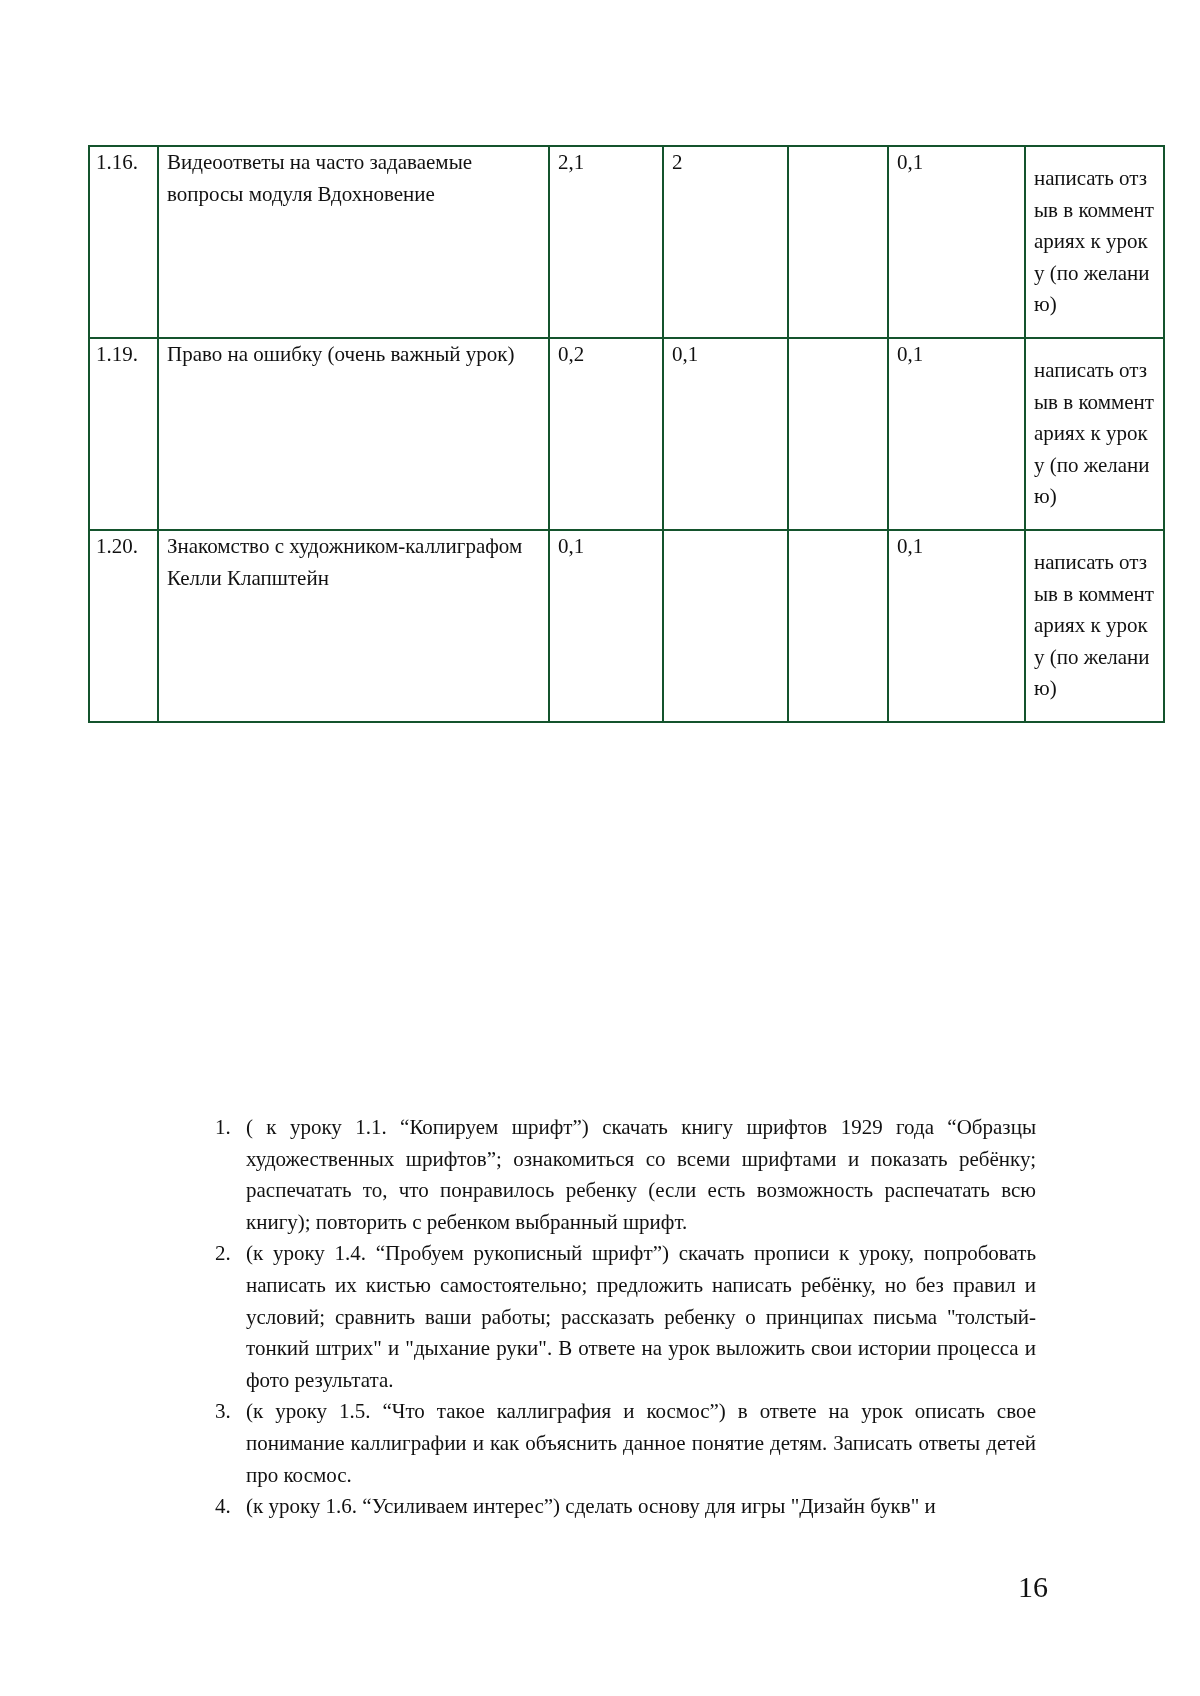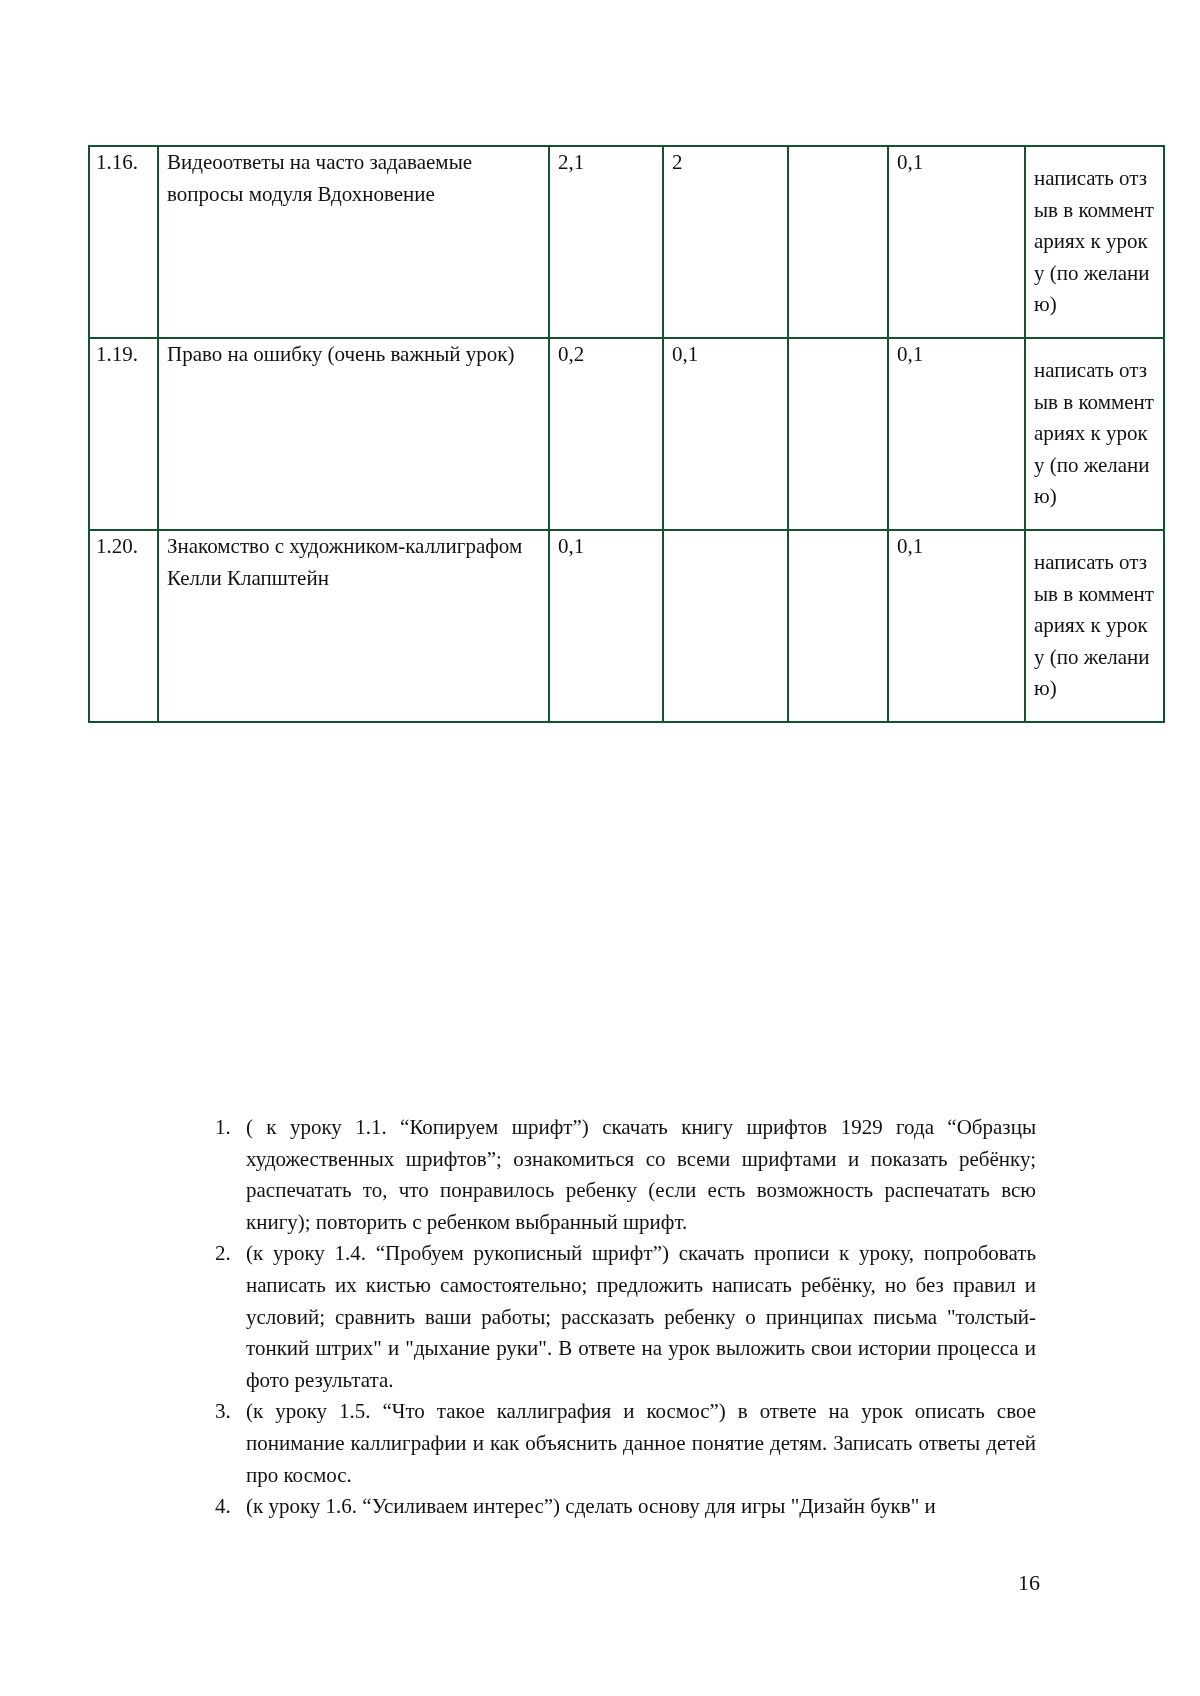--- a/index.html
+++ b/index.html
@@ -9,21 +9,21 @@
          font-size:21px; line-height:31.6px; }
   .tbl td { border:2px solid #14532d; vertical-align:top; padding:0 8px; }
   .tbl td.num { text-align:left; }
   .tbl td.idx { padding:0 6px; }
   .tbl td.note { padding:16px 8px; word-break:break-all; }
   .r1 { height:188px; } .r2 { height:168px; } .r3 { height:191px; } .r4 { height:192px; } .r5 { height:190px; }
   .tasks { position:absolute; left:156px; top:1104px; width:888px; font-size:21px; line-height:31.6px; }
   .tasks h3 { margin:0; font-size:21px; font-weight:bold; }
   .tasks ol { margin:8px; padding-left:72px; }
   .tasks li { text-align:justify; padding-left:10px; }
-  .pagenum { position:absolute; left:1018px; top:1570px; font-size:22px; }
+  .pagenum { position:absolute; left:1018px; top:1570px; font-size:30px; }
 </style>
 </head>
 <body>
 
 <table class="tbl">
   <colgroup>
     <col style="width:69px">
       <col style="width:391px">
       <col style="width:114px">
       <col style="width:125px">

